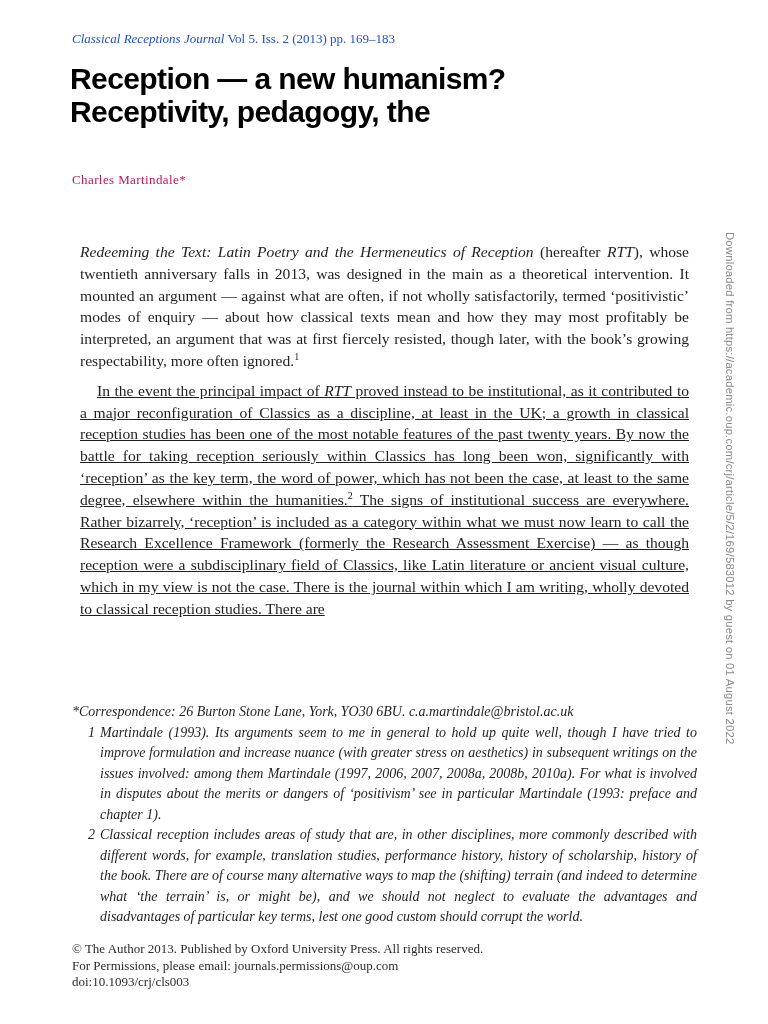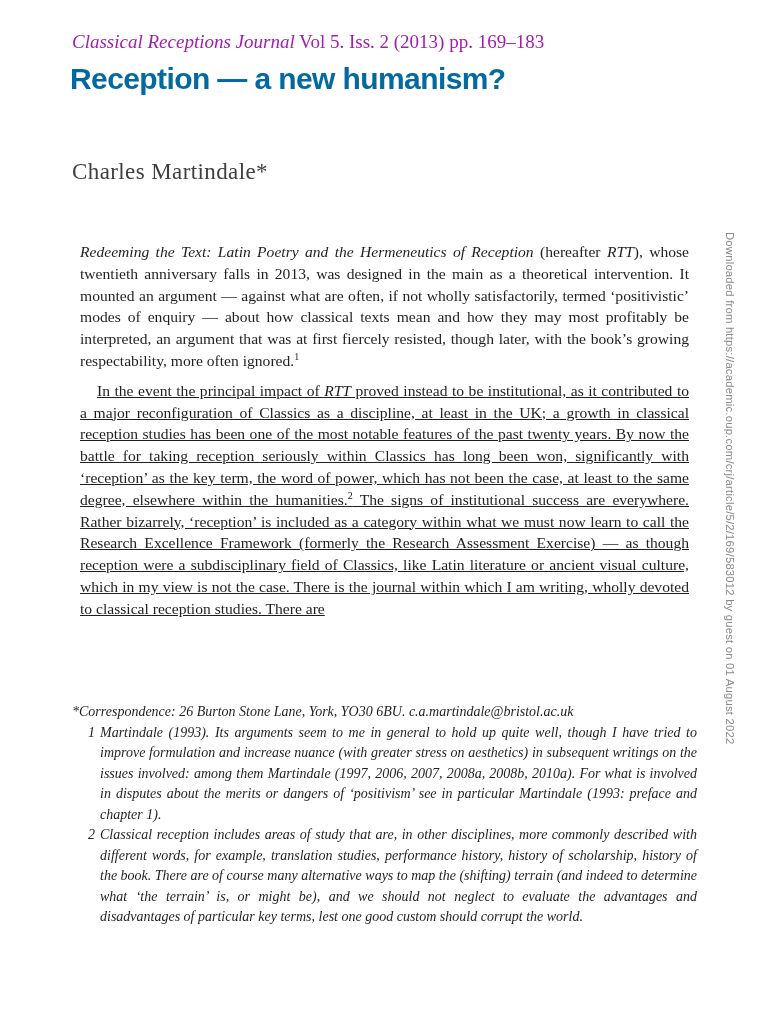--- a/index.html
+++ b/index.html
@@ -15,48 +15,48 @@
     overflow: hidden;
     font-family: "Liberation Serif", serif;
     color: #1f1f1f;
   }
 
   
   .journal-line {
     position: absolute;
     left: 72px;
     top: 31px;
-    font-size: 19px;
-    color: #a21caf;
+    font-size: 13px;
+    color: #1d4ed8;
     white-space: nowrap;
     text-align: center;
   }
   .journal-line .jname { font-style: italic; }
 
   
   .article-title {
     position: absolute;
     left: 70px;
     top: 62px;
     font-family: "Liberation Sans", sans-serif;
     font-weight: 700;
     font-size: 30px;
     line-height: 33px;
     letter-spacing: -0.6px;
-    color: #0369a1;
+    color: #000000;
   }
 
   
   .author-line {
     position: absolute;
     left: 72px;
-    top: 159px;
-    font-size: 23px;
+    top: 172px;
+    font-size: 13px;
     letter-spacing: 0.4px;
-    color: #404040;
+    color: #be185d;
   }
 
   
   .article-body {
     position: absolute;
     left: 72px;
     top: 233px;
     width: 625px;
     font-size: 15.6px;
     line-height: 21.8px;
@@ -130,20 +130,21 @@
 <body>
 
 <div class="page">
 
   <div class="journal-line">
     <span class="jname">Classical Receptions Journal</span><span> Vol 5. Iss. 2 (2013) pp. 169–183</span>
   </div>
 
   <div class="article-title">
     <div>Reception — a new humanism?</div>
+    <div>Receptivity, pedagogy, the</div>
   </div>
 
   <div class="author-line">Charles Martindale*</div>
 
   <div class="article-body">
     <p><span class="italic">Redeeming the Text: Latin Poetry and the Hermeneutics of Reception</span><span> (hereafter </span><span class="italic">RTT</span><span>), whose twentieth anniversary falls in 2013, was designed in the main as a theoretical intervention. It mounted an argument — against what are often, if not wholly satisfactorily, termed ‘positivistic’ modes of enquiry — about how classical texts mean and how they may most profitably be interpreted, an argument that was at first fiercely resisted, though later, with the book’s growing respectability, more often ignored.</span><sup class="fnref">1</sup></p>
     <p class="indented"><span>In the event the principal impact of </span><span class="italic">RTT</span><span> proved instead to be institutional, as it contributed to a major reconfiguration of Classics as a discipline, at least in the UK; a growth in classical reception studies has been one of the most notable features of the past twenty years. By now the battle for taking reception seriously within Classics has long been won, significantly with ‘reception’ as the key term, the word of power, which has not been the case, at least to the same degree, elsewhere within the humanities.</span><sup class="fnref">2</sup><span> The signs of institutional success are everywhere. Rather bizarrely, ‘reception’ is included as a category within what we must now learn to call the Research Excellence Framework (formerly the Research Assessment Exercise) — as though reception were a subdisciplinary field of Classics, like Latin literature or ancient visual culture, which in my view is not the case. There is the journal within which I am writing, wholly devoted to classical reception studies. There are</span></p>
   </div>
 
   <div class="footnotes-section">
@@ -151,16 +152,21 @@
     <div class="footnote-item">
       <span class="fn-num">1</span>
       <span>Martindale (1993). Its arguments seem to me in general to hold up quite well, though I have tried to improve formulation and increase nuance (with greater stress on aesthetics) in subsequent writings on the issues involved: among them Martindale (1997, 2006, 2007, 2008a, 2008b, 2010a). For what is involved in disputes about the merits or dangers of ‘positivism’ see in particular Martindale (1993: preface and chapter 1).</span>
     </div>
     <div class="footnote-item">
       <span class="fn-num">2</span>
       <span>Classical reception includes areas of study that are, in other disciplines, more commonly described with different words, for example, translation studies, performance history, history of scholarship, history of the book. There are of course many alternative ways to map the (shifting) terrain (and indeed to determine what ‘the terrain’ is, or might be), and we should not neglect to evaluate the advantages and disadvantages of particular key terms, lest one good custom should corrupt the world.</span>
     </div>
   </div>
 
+  <div class="imprint">
+    <div>© The Author 2013. Published by Oxford University Press. All rights reserved.</div>
+    <div>For Permissions, please email: journals.permissions@oup.com</div>
+    <div>doi:10.1093/crj/cls003</div>
+  </div>
 
   <div class="download-watermark">Downloaded from https://academic.oup.com/crj/article/5/2/169/583012 by guest on 01 August 2022</div>
 
 </div>
 
 </body></html>

